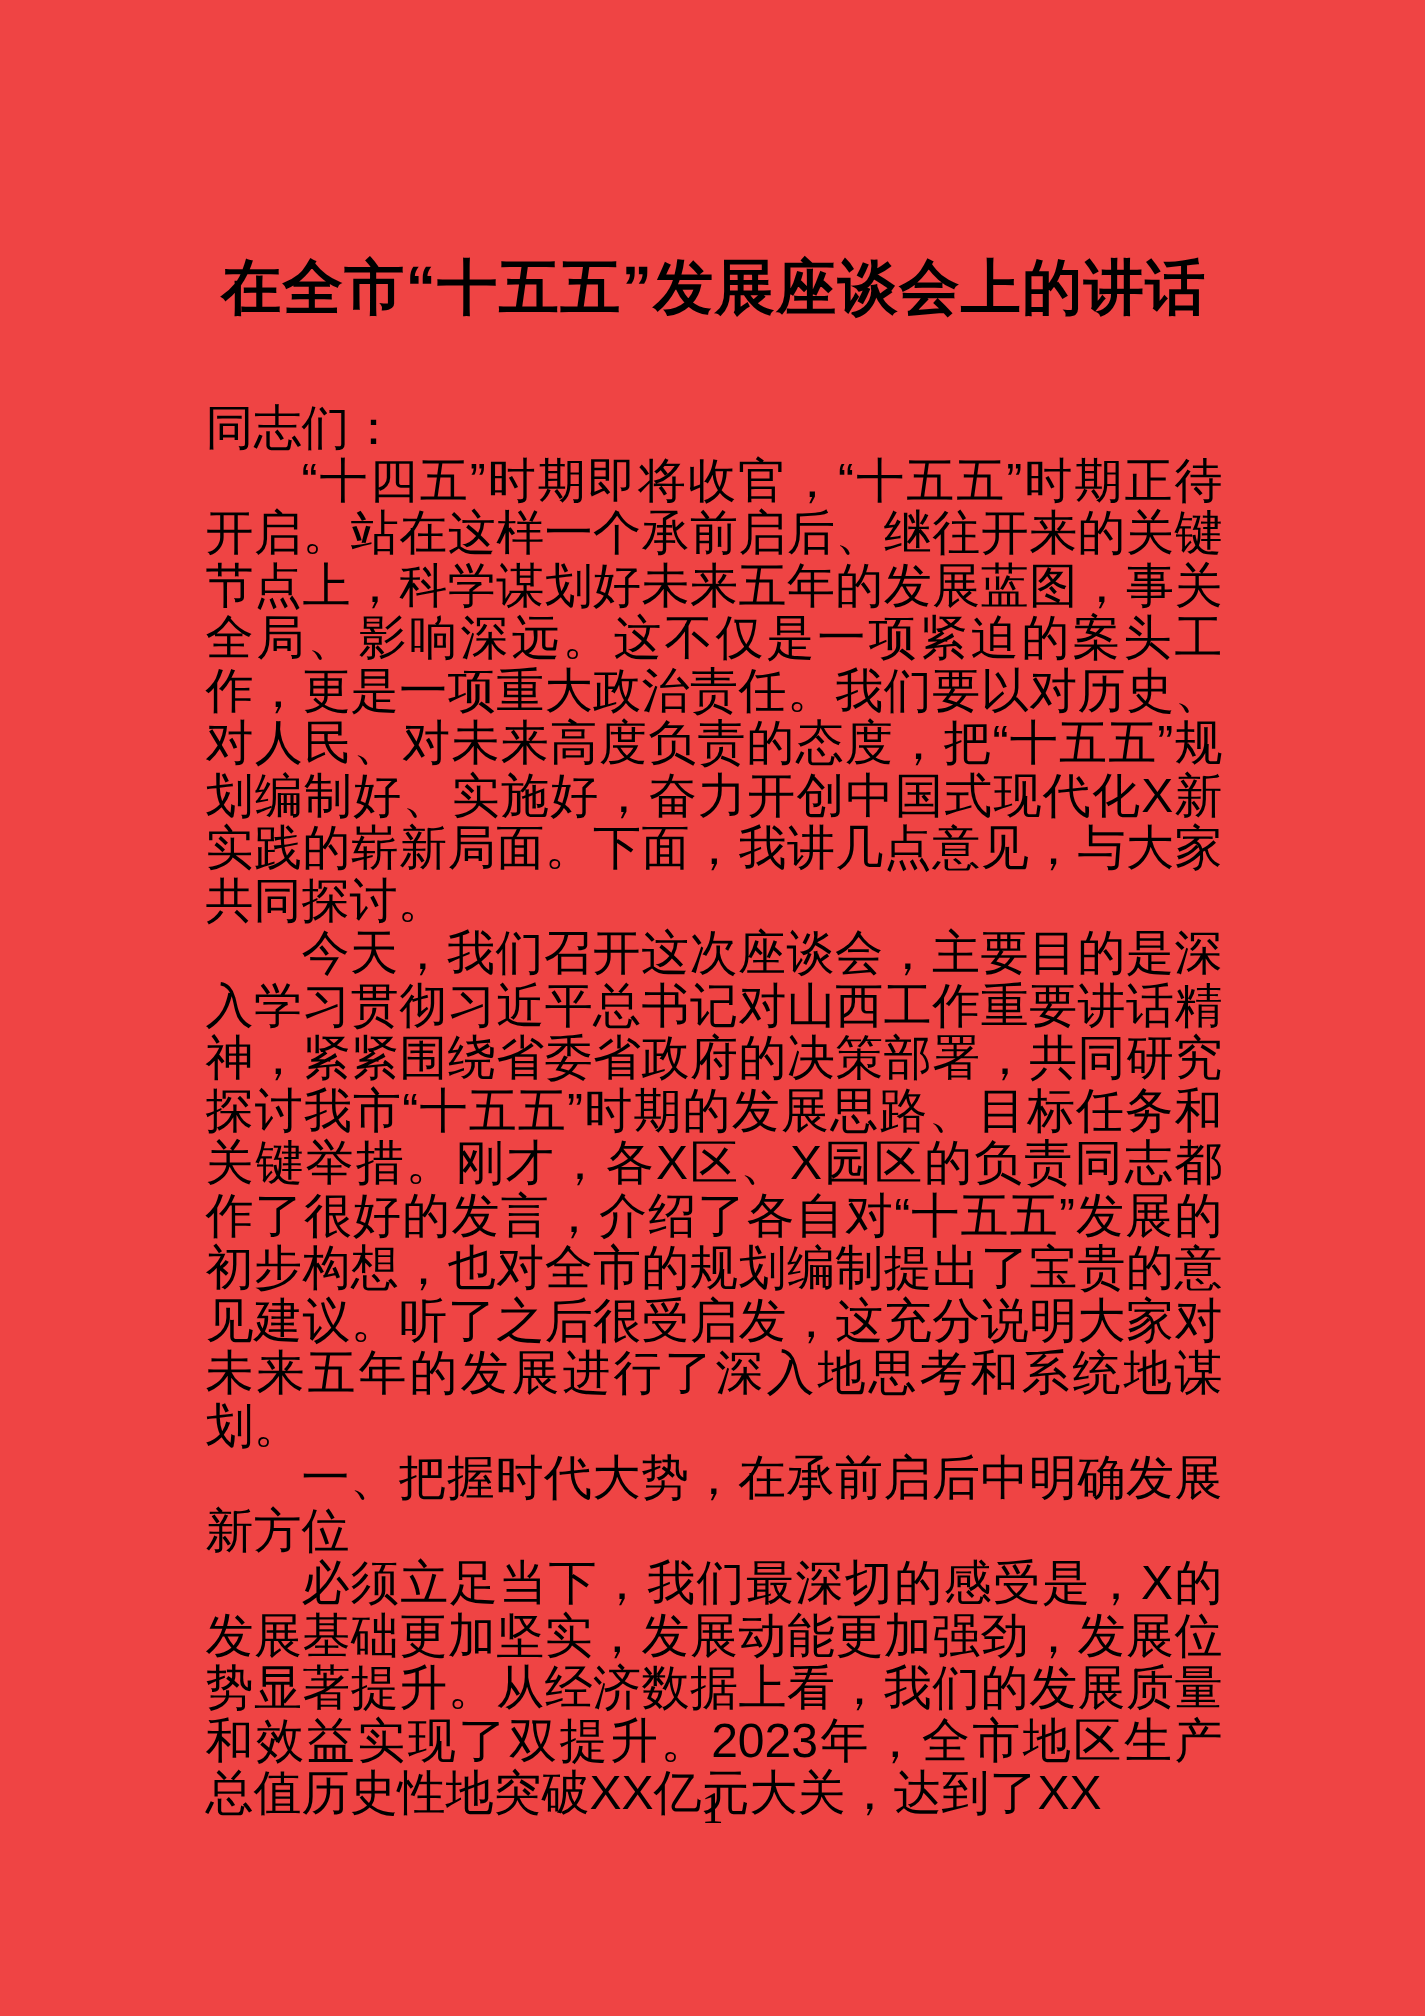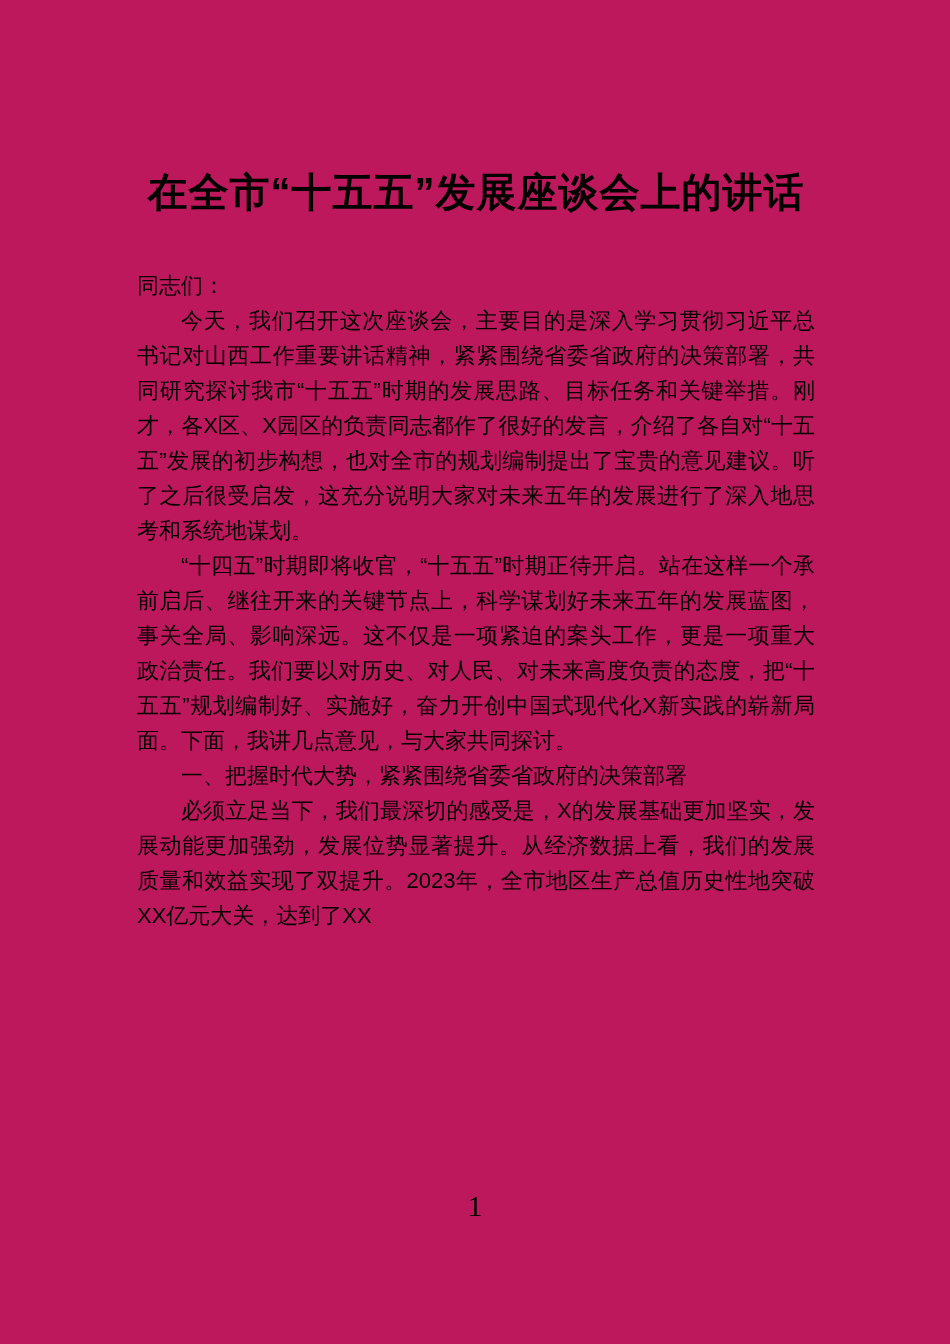--- a/index.html
+++ b/index.html
@@ -5,38 +5,38 @@
   html, body {
     margin: 0;
     padding: 0;
     background: #ffffff;
   }
   .page {
     position: relative;
     width: 950px;
     height: 1344px;
     margin: 0 auto;
-    background: #be185d;
+    background: #ef4444;
     color: #000000;
     box-sizing: border-box;
     padding: 168px 135px 0 137px;
     overflow: hidden;
   }
   .doc-title {
     margin: 0 0 52px 0;
     font-family: "Liberation Sans", sans-serif;
     font-weight: bold;
     font-size: 40px;
     line-height: 48px;
     text-align: center;
     letter-spacing: 1px;
   }
   .doc-body {
     font-family: "Liberation Sans", sans-serif;
-    font-size: 22px;
+    font-size: 32px;
     line-height: 35px;
     text-align: justify;
     word-break: break-all;
   }
   .doc-body p {
     margin: 0;
     padding: 0;
   }
   .para {
     text-indent: 2em;
@@ -62,21 +62,21 @@
 </style>
 </head>
 <body>
 
 <div class="page">
 
   <h1 class="doc-title">在全市“十五五”发展座谈会上的讲话</h1>
 
   <div class="doc-body">
     <p class="salutation">同志们：</p>
+    <p class="para">“十四五”时期即将收官，“十五五”时期正待开启。站在这样一个承前启后、继往开来的关键节点上，科学谋划好未来五年的发展蓝图，事关全局、影响深远。这不仅是一项紧迫的案头工作，更是一项重大政治责任。我们要以对历史、对人民、对未来高度负责的态度，把“十五五”规划编制好、实施好，奋力开创中国式现代化X新实践的崭新局面。下面，我讲几点意见，与大家共同探讨。</p>
     <p class="para">今天，我们召开这次座谈会，主要目的是深入学习贯彻习近平总书记对山西工作重要讲话精神，紧紧围绕省委省政府的决策部署，共同研究探讨我市“十五五”时期的发展思路、目标任务和关键举措。刚才，各X区、X园区的负责同志都作了很好的发言，介绍了各自对“十五五”发展的初步构想，也对全市的规划编制提出了宝贵的意见建议。听了之后很受启发，这充分说明大家对未来五年的发展进行了深入地思考和系统地谋划。</p>
-    <p class="para">“十四五”时期即将收官，“十五五”时期正待开启。站在这样一个承前启后、继往开来的关键节点上，科学谋划好未来五年的发展蓝图，事关全局、影响深远。这不仅是一项紧迫的案头工作，更是一项重大政治责任。我们要以对历史、对人民、对未来高度负责的态度，把“十五五”规划编制好、实施好，奋力开创中国式现代化X新实践的崭新局面。下面，我讲几点意见，与大家共同探讨。</p>
-    <p class="section-heading">一、把握时代大势，紧紧围绕省委省政府的决策部署</p>
+    <p class="section-heading">一、把握时代大势，在承前启后中明确发展新方位</p>
     <p class="para">必须立足当下，我们最深切的感受是，X的发展基础更加坚实，发展动能更加强劲，发展位势显著提升。从经济数据上看，我们的发展质量和效益实现了双提升。2023年，全市地区生产总值历史性地突破XX亿元大关，达到了XX</p>
   </div>
 
   <div class="page-number">1</div>
 
 </div>
 
 </body></html>

